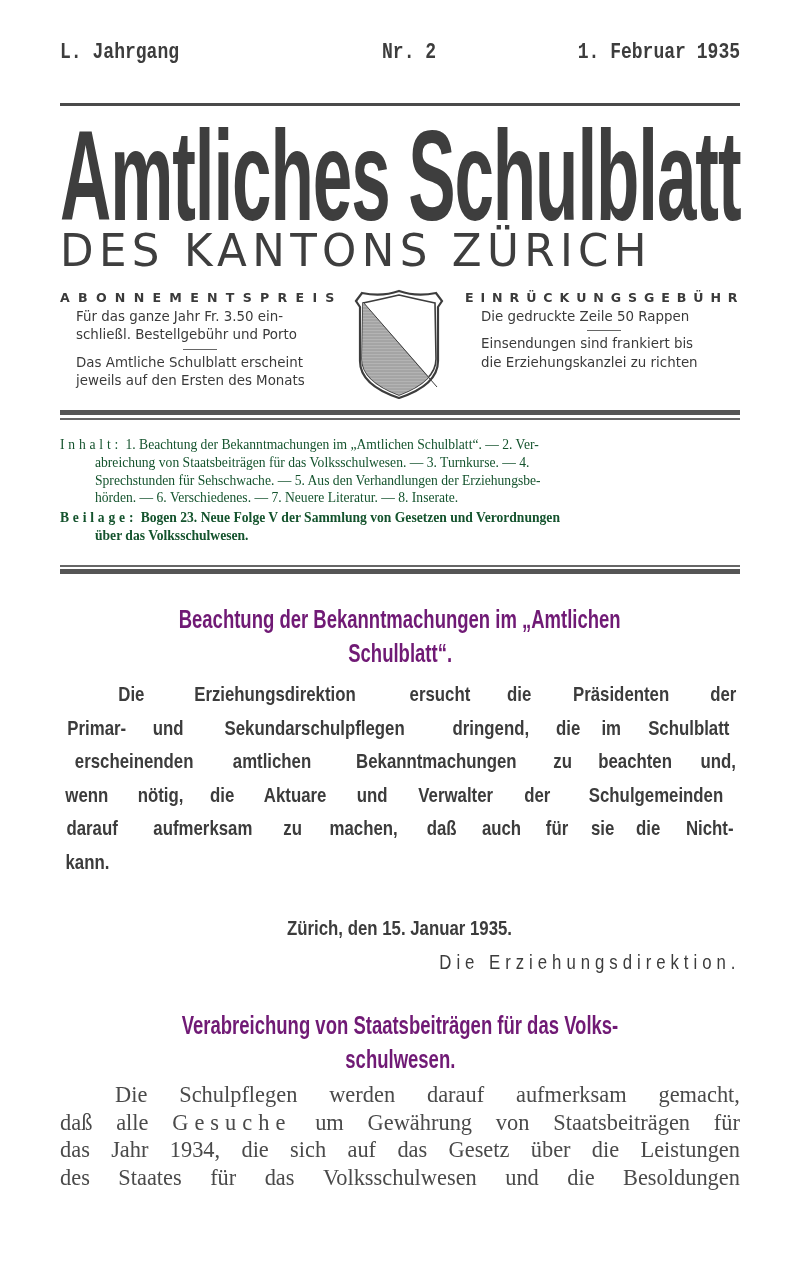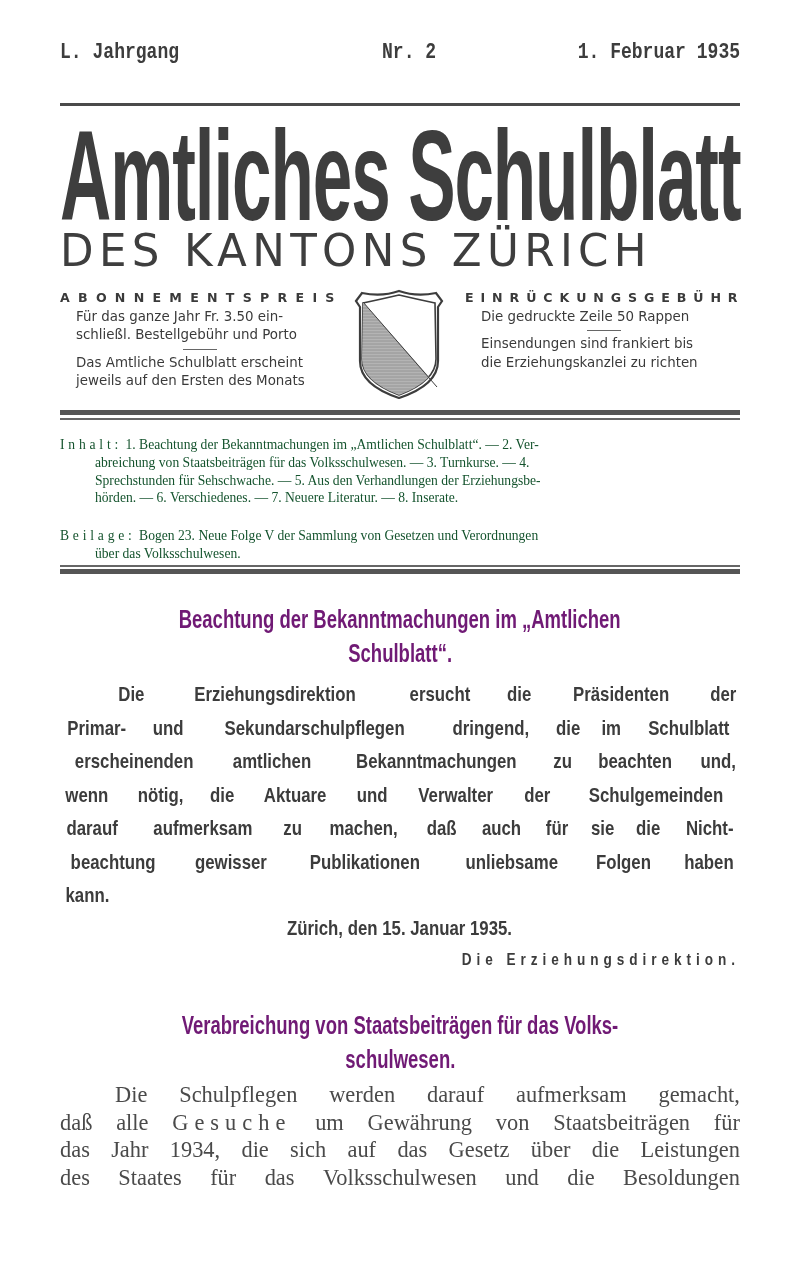--- a/index.html
+++ b/index.html
@@ -72,22 +72,22 @@
     .body-cond {
       position: absolute; left: 0; width: 680px;
       font-family: "Liberation Sans", sans-serif; font-weight: bold; color: #3c3c3c;
       font-size: 21px; line-height: 33.5px;
     }
     .body-cond .ln { display: flex; justify-content: space-between; white-space: nowrap; height: 33.5px; }
     .body-cond .ln span { display: inline-block; transform: scaleX(0.80); }
     .body-cond .ln.first { padding-left: 55px; }
 
     .signature {
-      position: absolute; right: 0; font-family: "Liberation Sans", sans-serif; font-weight: bold;
-      font-size: 17px; color: #3c3c3c; letter-spacing: 6.2px; white-space: nowrap;
+      position: absolute; right: 0; font-family: "Liberation Sans", sans-serif; font-weight: normal;
+      font-size: 21px; color: #3c3c3c; letter-spacing: 6.2px; white-space: nowrap;
     }
     .signature span { display: inline-block; transform: scaleX(0.80); transform-origin: right center; }
 
     .body-serif {
       position: absolute; left: 0; width: 680px;
       font-family: "Liberation Serif", serif; font-size: 22.4px; line-height: 27.5px; color: #4a4a4a;
     }
     .body-serif .ln { display: flex; justify-content: space-between; white-space: nowrap; }
     .body-serif .ln.first { padding-left: 55px; }
   </style>
@@ -191,21 +191,21 @@
   </div>
 
   <div class="contents">
     <p>
       <span class="spaced">Inhalt:</span>
       <span>1. Beachtung der Bekanntmachungen im „Amtlichen Schulblatt“. — 2. Ver-</span><br>
       <span>abreichung von Staatsbeiträgen für das Volksschulwesen. — 3. Turnkurse. — 4.</span><br>
       <span>Sprechstunden für Sehschwache. — 5. Aus den Verhandlungen der Erziehungsbe-</span><br>
       <span>hörden. — 6. Verschiedenes. — 7. Neuere Literatur. — 8. Inserate.</span>
     </p>
-    <p style="margin-top:20px;">
+    <p style="margin-top:2px;font-weight:bold;">
       <span class="spaced">Beilage:</span>
       <span>Bogen 23. Neue Folge V der Sammlung von Gesetzen und Verordnungen</span><br>
       <span>über das Volksschulwesen.</span>
     </p>
   </div>
 
   <div class="double-rule" style="top:565px;">
     <div class="dr-thin"></div>
     <div style="height:2px;"></div>
     <div class="dr-thick"></div>
@@ -257,28 +257,20 @@
         <span>aufmerksam</span>
         <span>zu</span>
         <span>machen,</span>
         <span>daß</span>
         <span>auch</span>
         <span>für</span>
         <span>sie</span>
         <span>die</span>
         <span>Nicht-</span>
       </div>
-      <div class="ln">
-        <span>beachtung</span>
-        <span>gewisser</span>
-        <span>Publikationen</span>
-        <span>unliebsame</span>
-        <span>Folgen</span>
-        <span>haben</span>
-      </div>
       <div class="ln" style="justify-content: flex-start;">
         <span>kann.</span>
       </div>
     </div>
 
   <div class="body-cond" style="top:911px;">
     <div class="ln first" style="justify-content:center;">
       <span style="transform-origin:left center;">Zürich, den 15. Januar 1935.</span>
     </div>
   </div>

